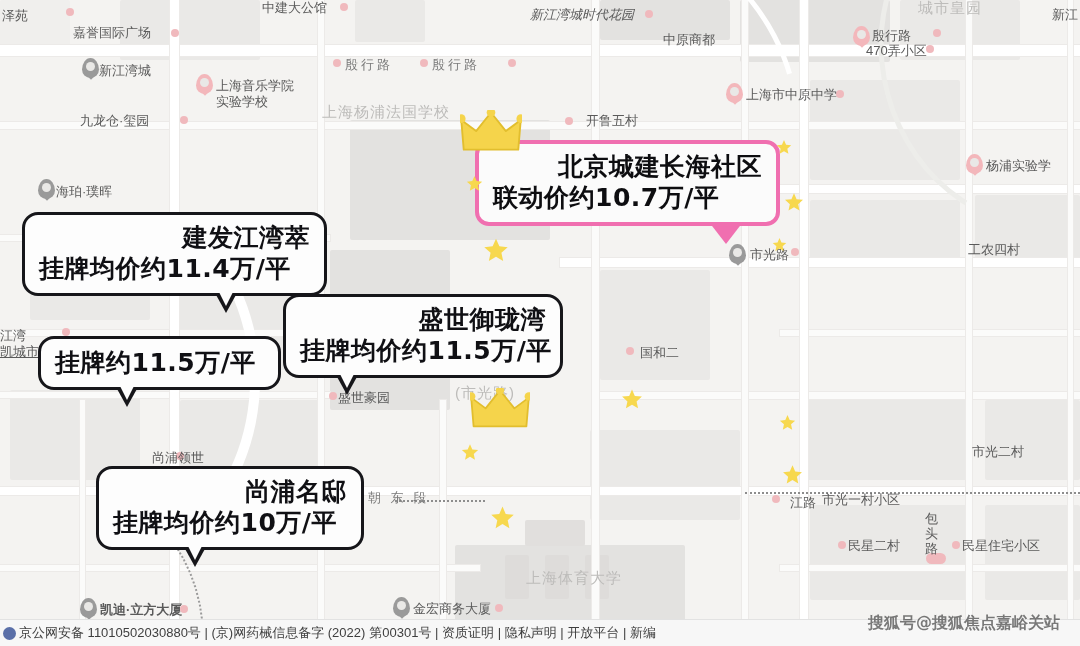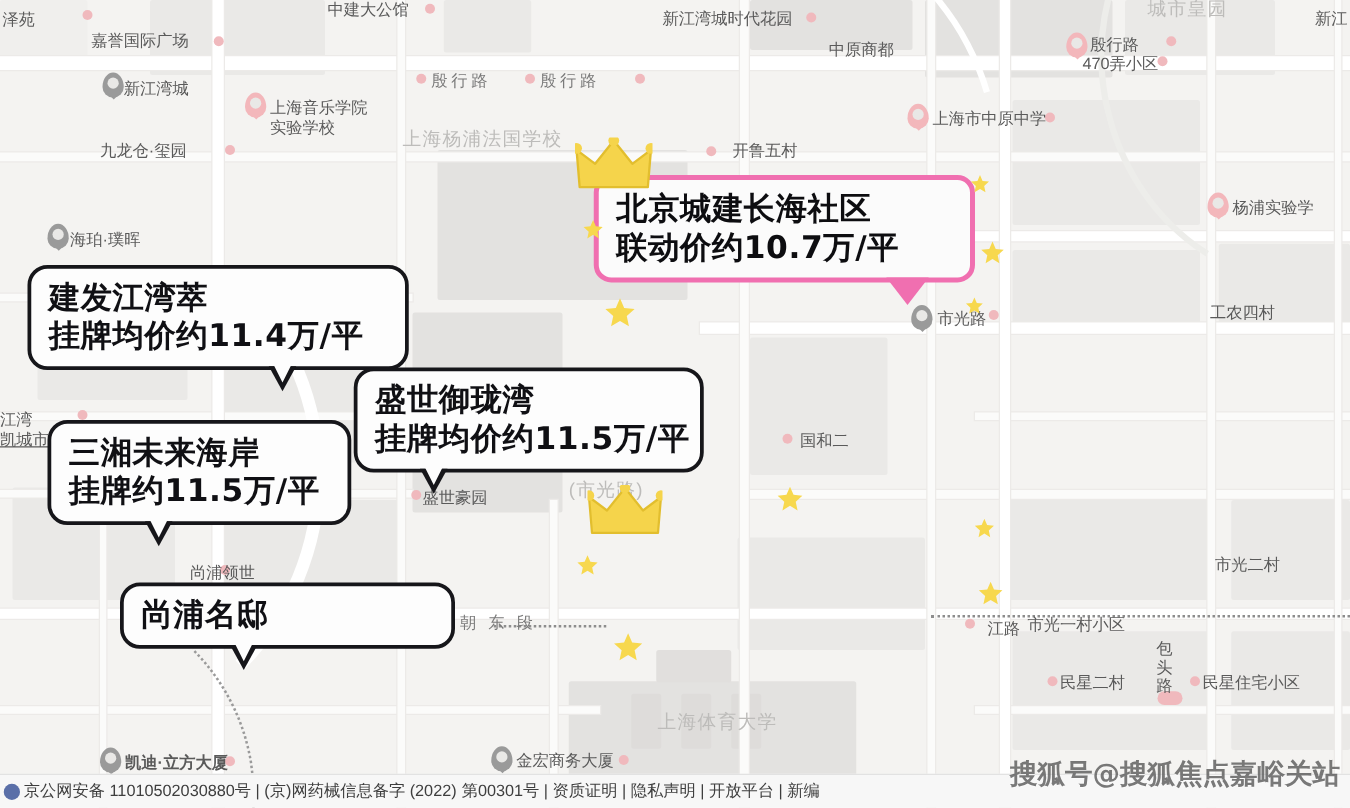--- a/index.html
+++ b/index.html
@@ -117,21 +117,21 @@
     padding: 8px 14px 9px 14px;
     z-index: 40;
   }
   .callout .line1,
   .callout .line2 {
     font-family: "DejaVu Sans", "Liberation Sans", sans-serif;
     font-weight: bold;
     color: #101014;
     white-space: nowrap;
   }
-  .callout .line1 { font-size: 25px; line-height: 30px; letter-spacing: 0.5px; }
+  .callout .line1 { font-size: 25px; line-height: 30px; letter-spacing: 0.5px; text-align: right; }
   .callout .line2 { font-size: 25px; line-height: 31px; letter-spacing: 0.5px; }
 
   
   .tail-black {
     position: absolute;
     width: 0; height: 0;
     border-left: 11px solid transparent;
     border-right: 11px solid transparent;
     border-top: 20px solid #16161a;
     bottom: -20px;
@@ -208,23 +208,23 @@
   .footer .shield {
     display: inline-block;
     width: 13px; height: 13px;
     border-radius: 50%;
     background: #5a6fa8;
     vertical-align: -2px;
     margin: 0 3px;
   }
   .watermark {
     position: absolute;
-    right: 8px;
+    right: 20px;
     bottom: 12px;
-    font-size: 22px;
+    font-size: 16px;
     font-weight: bold;
     color: rgba(40,40,40,.62);
     white-space: nowrap;
     z-index: 72;
     font-family: "DejaVu Sans", "Liberation Sans", sans-serif;
     text-shadow: 0 1px 0 rgba(255,255,255,.5);
   }
 </style>
 </head>
 <body>
@@ -344,21 +344,21 @@
     <div class="dotm" style="left:952px;top:541px;"></div>
     <div class="dotm" style="left:926px;top:553px;width:20px;height:11px;border-radius:6px;"></div>
     <div class="dotm" style="left:176px;top:452px;"></div>
     <div class="dotm" style="left:180px;top:605px;"></div>
     <div class="dotm" style="left:495px;top:604px;"></div>
 
     <div id="map-labels">
         <div class="mlabel" style="left: 2px; top: 8px;">泽苑</div>
         <div class="mlabel" style="left: 73px; top: 25px;">嘉誉国际广场</div>
         <div class="mlabel" style="left: 262px; top: 0px;">中建大公馆</div>
-        <div class="mlabel" style="left: 530px; top: 7px;">新江湾城时代花园</div>
+        <div class="mlabel" style="left: 530px; top: 7px; font-style: italic;">新江湾城时代花园</div>
         <div class="mlabel faint" style="left: 918px; top: 0px;">城市皇园</div>
         <div class="mlabel" style="left: 872px; top: 28px;">殷行路</div>
         <div class="mlabel" style="left: 866px; top: 43px;">470弄小区</div>
         <div class="mlabel" style="left: 663px; top: 32px;">中原商都</div>
         <div class="mlabel" style="left: 99px; top: 63px;">新江湾城</div>
         <div class="mlabel" style="left: 216px; top: 78px;">上海音乐学院</div>
         <div class="mlabel" style="left: 216px; top: 94px;">实验学校</div>
         <div class="mlabel faint" style="left: 322px; top: 104px;">上海杨浦法国学校</div>
         <div class="mlabel road-name" style="left: 345px; top: 57px;">殷行路</div>
         <div class="mlabel road-name" style="left: 432px; top: 57px;">殷行路</div>
@@ -442,27 +442,27 @@
     <div class="tail-black" style="left:190px;"></div>
   </div>
 
   <div class="callout" style="left:283px;top:294px;width:280px;">
     <div class="line1">盛世御珑湾</div>
     <div class="line2">挂牌均价约11.5万/平</div>
     <div class="tail-black" style="left:50px;"></div>
   </div>
 
   <div class="callout" style="left:38px;top:336px;width:243px;">
-    <div class="line1">三湘未来海岸</div>
     <div class="line2">挂牌约11.5万/平</div>
     <div class="tail-black" style="left:75px;"></div>
   </div>
 
   <div class="callout" style="left:96px;top:466px;width:268px;">
     <div class="line1">尚浦名邸</div>
+    <div class="line2">挂牌均价约10万/平</div>
     <div class="tail-black" style="left:85px;"></div>
   </div>
 
   <div class="callout pink" style="left:475px;top:140px;width:305px;">
     <div class="line1">北京城建长海社区</div>
     <div class="line2">联动价约10.7万/平</div>
     <div class="tail-pink" style="left:230px;"></div>
   </div>
 
 

